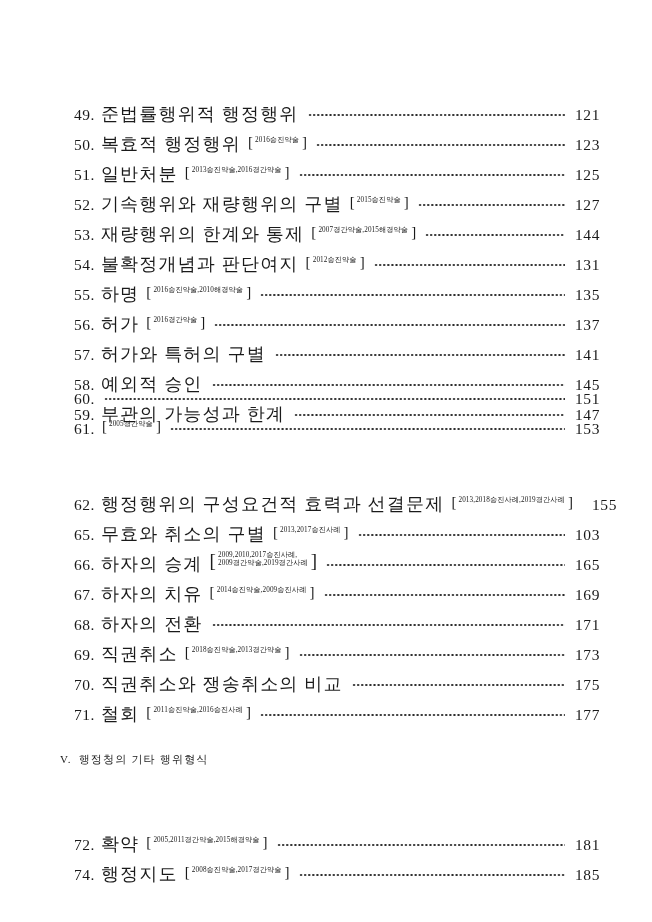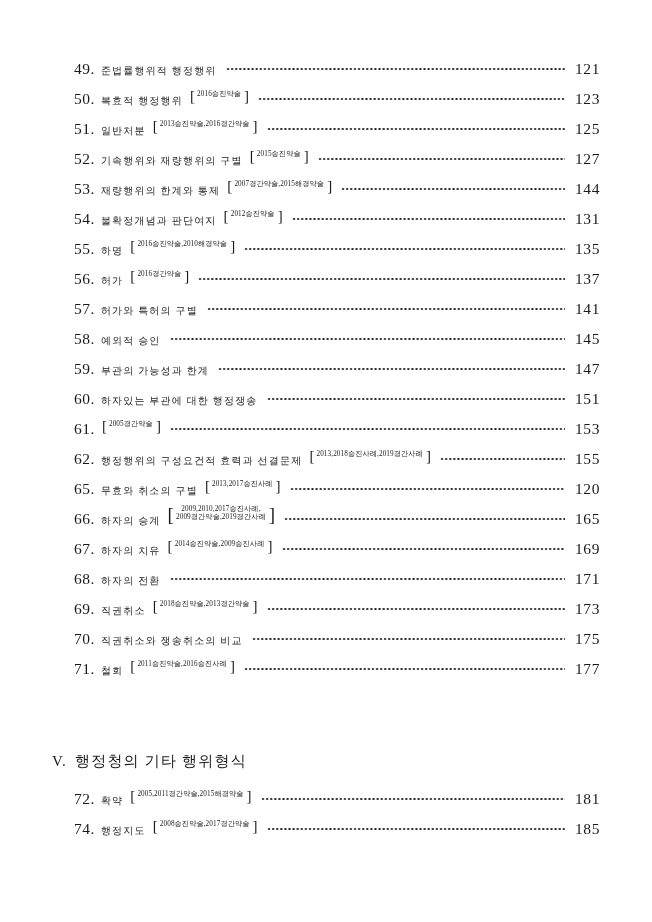--- a/index.html
+++ b/index.html
@@ -40,24 +40,25 @@
   }
 
   .entry-num {
     font-size: 15.5px;
     letter-spacing: 0.5px;
     flex: 0 0 auto;
     padding-left: 22px;
   }
 
   .entry-title {
-    font-size: 10px;
+    font-size: 18px;
     letter-spacing: 1.2px;
     flex: 0 0 auto;
     padding-left: 6px;
+    margin-top: 42px;
   }
 
   
   .entry-note {
     flex: 0 0 auto;
     font-size: 7.2px;
     line-height: 1.05;
     letter-spacing: 0.1px;
     padding: 0 0 0 7px;
     position: relative;
@@ -70,21 +71,21 @@
     font-size: 15px;
     font-weight: 300;
     line-height: 0;
     position: relative;
     top: 1px;
   }
   .entry-note .brk-l { padding-right: 2px; }
   .entry-note .brk-r { padding-left: 3px; }
   .entry-note .note-body {
     display: inline-block;
-    text-align: center;
+    text-align: left;
   }
   .entry-note .note-body span { display: block; }
   .entry-note.two-line {
     top: -4px;
   }
   .entry-note.two-line .brk { font-size: 19px; }
 
   .leader {
     flex: 1 1 auto;
     overflow: hidden;
@@ -108,22 +109,22 @@
     flex: 0 0 auto;
     font-size: 15.5px;
     letter-spacing: 0.6px;
     text-align: right;
     min-width: 30px;
   }
 
   
   .section-head {
     position: absolute;
-    left: 52px;
-    font-size: 15px;
+    left: 60px;
+    font-size: 11px;
     letter-spacing: 1.2px;
     white-space: nowrap;
   }
   .section-head .sec-num { padding-right: 3px; }
 
   .footer {
     position: absolute;
     left: 0;
     right: 0;
     top: 936px;
@@ -250,21 +251,20 @@
         <span class="entry-page">145</span>
       </div>
       <div class="entry">
         <span class="entry-num">59.</span>
         <span class="entry-title">부관의 가능성과 한계</span>
         <span class="leader"></span>
         <span class="entry-page">147</span>
       </div>
       <div class="entry">
         <span class="entry-num">60.</span>
-        <span class="entry-title">하자있는 부관에 대한 행정쟁송</span>
         <span class="leader"></span>
         <span class="entry-page">151</span>
       </div>
       <div class="entry">
         <span class="entry-num">61.</span>
         <span class="entry-note">
           <span class="brk brk-l">[</span>
           <span class="note-body">
             <span>2005경간약술</span>
           </span>
@@ -290,21 +290,21 @@
         <span class="entry-num">65.</span>
         <span class="entry-title">무효와 취소의 구별</span>
         <span class="entry-note">
           <span class="brk brk-l">[</span>
           <span class="note-body">
             <span>2013,2017승진사례</span>
           </span>
           <span class="brk brk-r">]</span>
         </span>
         <span class="leader"></span>
-        <span class="entry-page">120</span>
+        <span class="entry-page">103</span>
       </div>
       <div class="entry">
         <span class="entry-num">66.</span>
         <span class="entry-title">하자의 승계</span>
         <span class="entry-note two-line">
           <span class="brk brk-l">[</span>
           <span class="note-body">
             <span>2009,2010,2017승진사례,</span>
             <span>2009경간약술,2019경간사례</span>
           </span>

